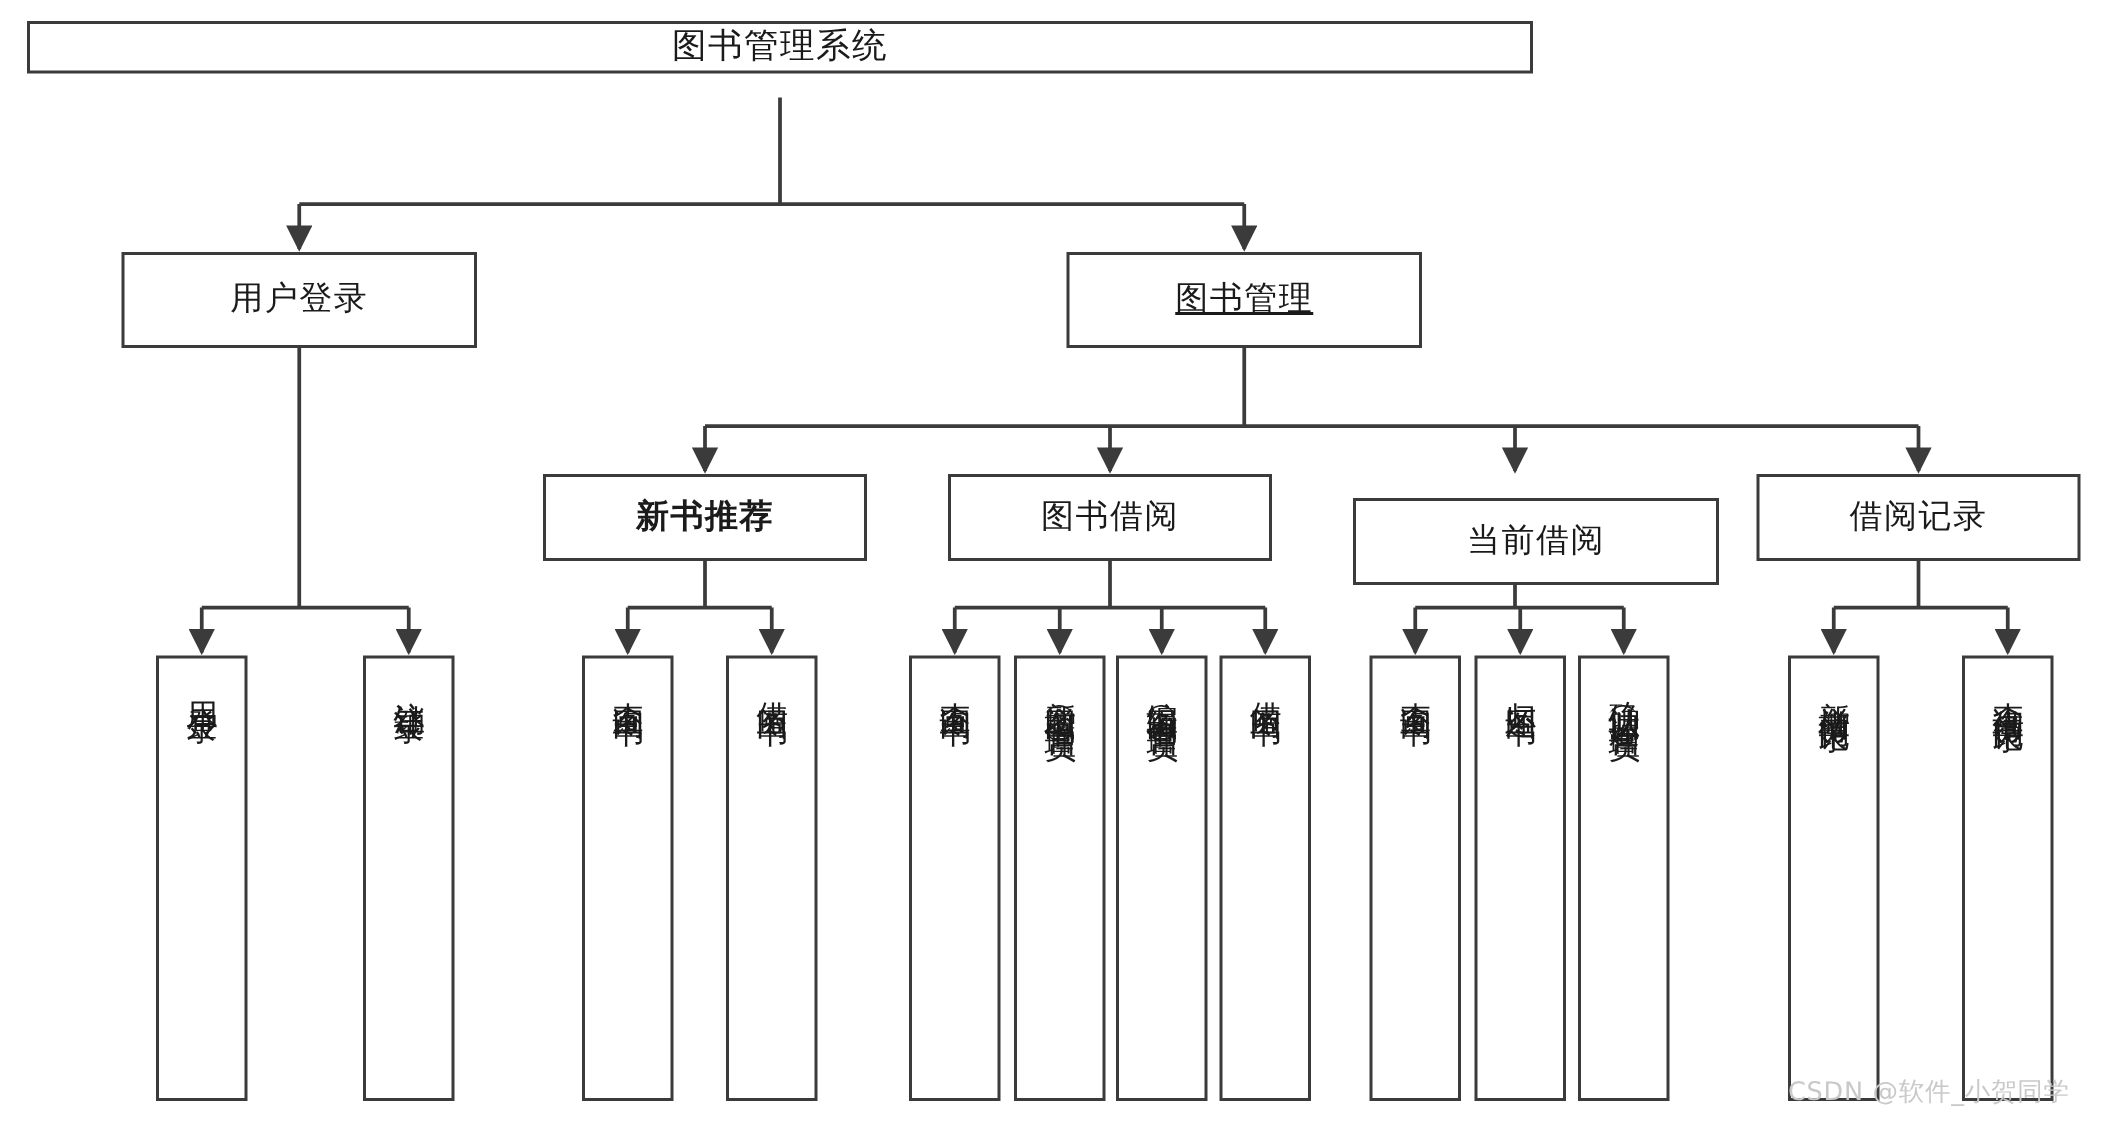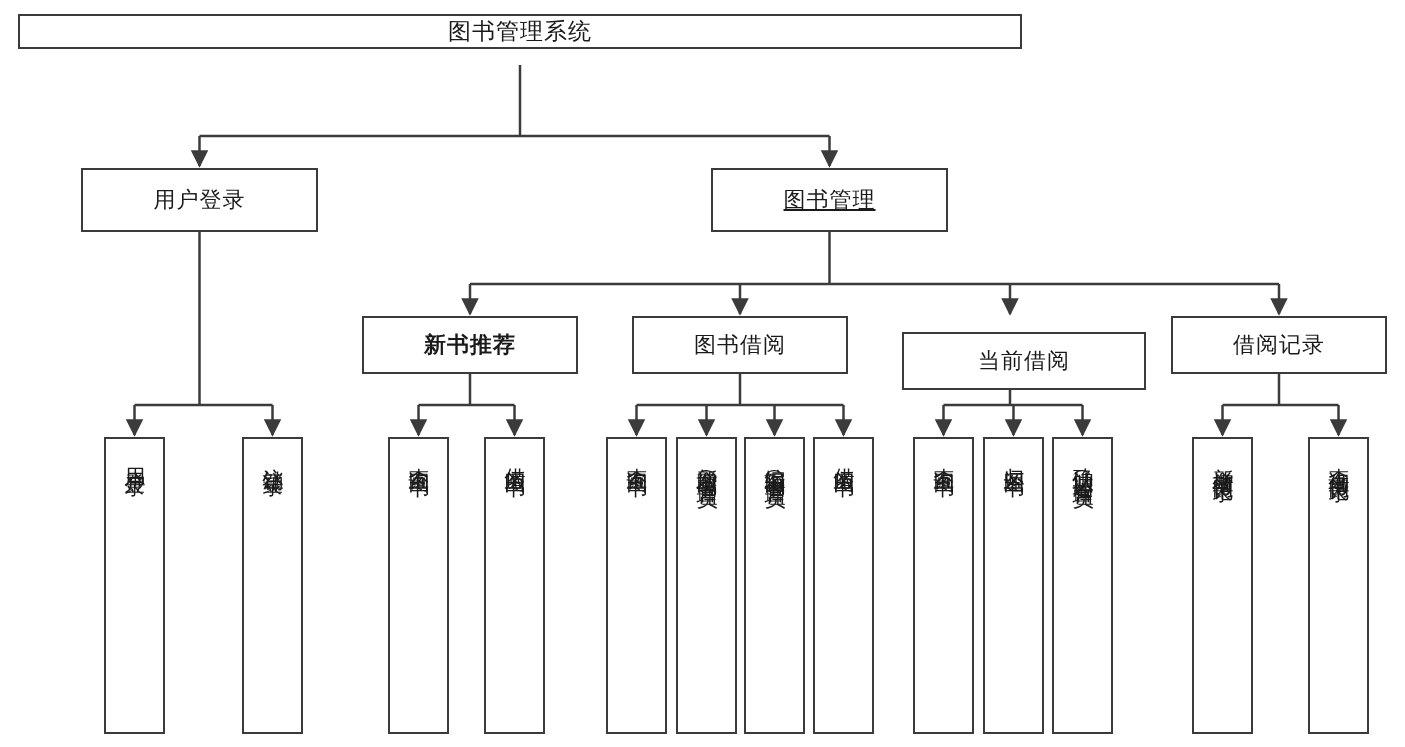--- a/index.html
+++ b/index.html
@@ -169,13 +169,14 @@
         <span class="node-label">确认归还（管理员）</span>
       </div>
       <div class="node leaf" style="left: 1192px; top: 437px; width: 61px; height: 297px;">
         <span class="node-label">新增借阅记录</span>
       </div>
       <div class="node leaf" style="left: 1308px; top: 437px; width: 61px; height: 297px;">
         <span class="node-label">查询借阅记录</span>
       </div>
     </div>
 
+  <div class="watermark" style="left: 1192px; top: 716px;">CSDN @软件_小贺同学</div>
 </div>
 
 </body></html>

